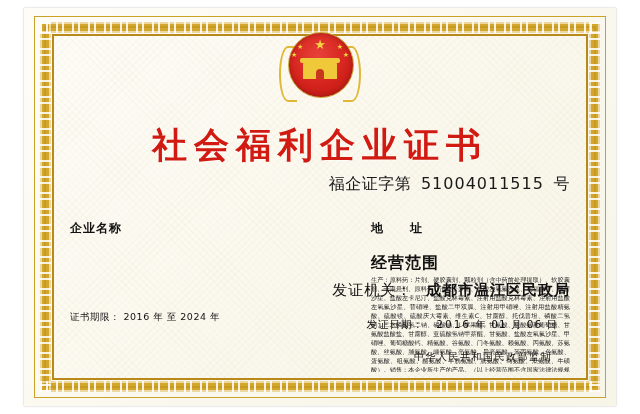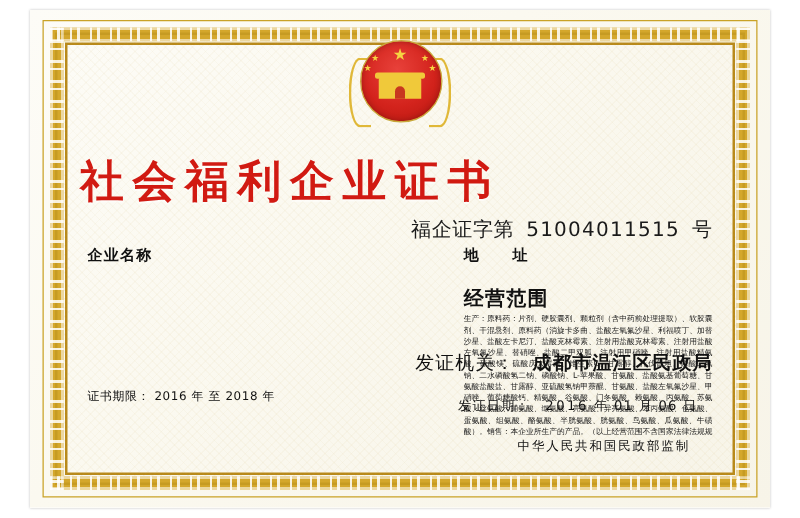--- a/index.html
+++ b/index.html
@@ -205,20 +205,21 @@
   }
   .emblem .wheat-l { left: 2px; }
   .emblem .wheat-r { right: 2px; transform: scaleX(-1); }
 
   
   .title {
     position: absolute;
     left: 0;
     right: 0;
     top: 78px;
+    text-align: center;
     font-family: "DejaVu Serif", "Liberation Serif", serif;
     font-size: 35px;
     font-weight: bold;
     letter-spacing: 7px;
     color: #d11a12;
     text-shadow: 0 1px 0 rgba(255,255,255,0.6);
   }
 
   
   .cert-no {
@@ -251,20 +252,21 @@
   .col-right {
     position: absolute;
     left: 301px;
     right: 0;
     top: 0;
   }
   .frow {
     display: flex;
     align-items: flex-start;
     margin-bottom: 16px;
+    margin-top: 24px;
   }
   .flabel {
     font-size: 12px;
     font-weight: bold;
     color: #111;
     letter-spacing: 1px;
     white-space: nowrap;
     flex: 0 0 auto;
   }
   .fvalue {
@@ -401,21 +403,21 @@
           </div>
         </div>
 
       </div>
 
       <div class="valid-row">
         <span>证书期限：</span>
         <span>2016</span>
         <span>年</span>
         <span>至</span>
-        <span>2018</span>
+        <span>2024</span>
         <span>年</span>
       </div>
 
       <div class="issuer-row">
         <span>发证机关：</span>
         <span class="val">成都市温江区民政局</span>
       </div>
 
       <div class="issuedate-row">
         <span>发证日期：</span>

